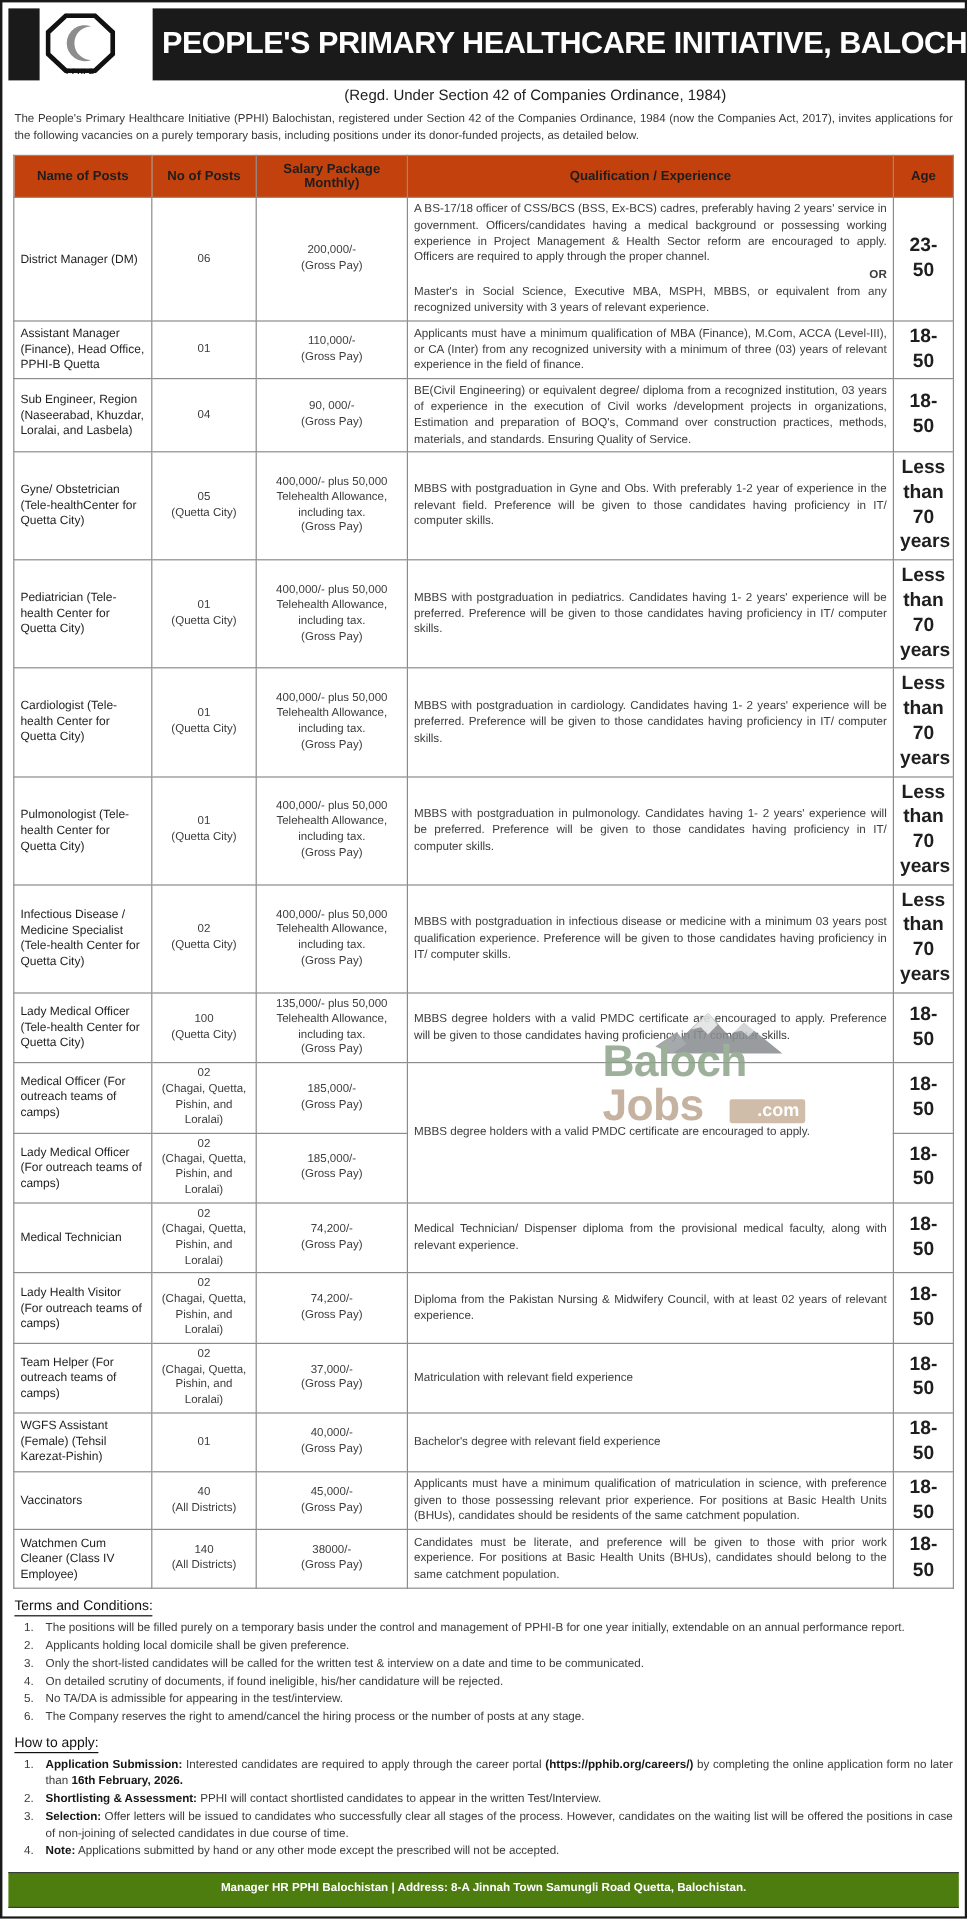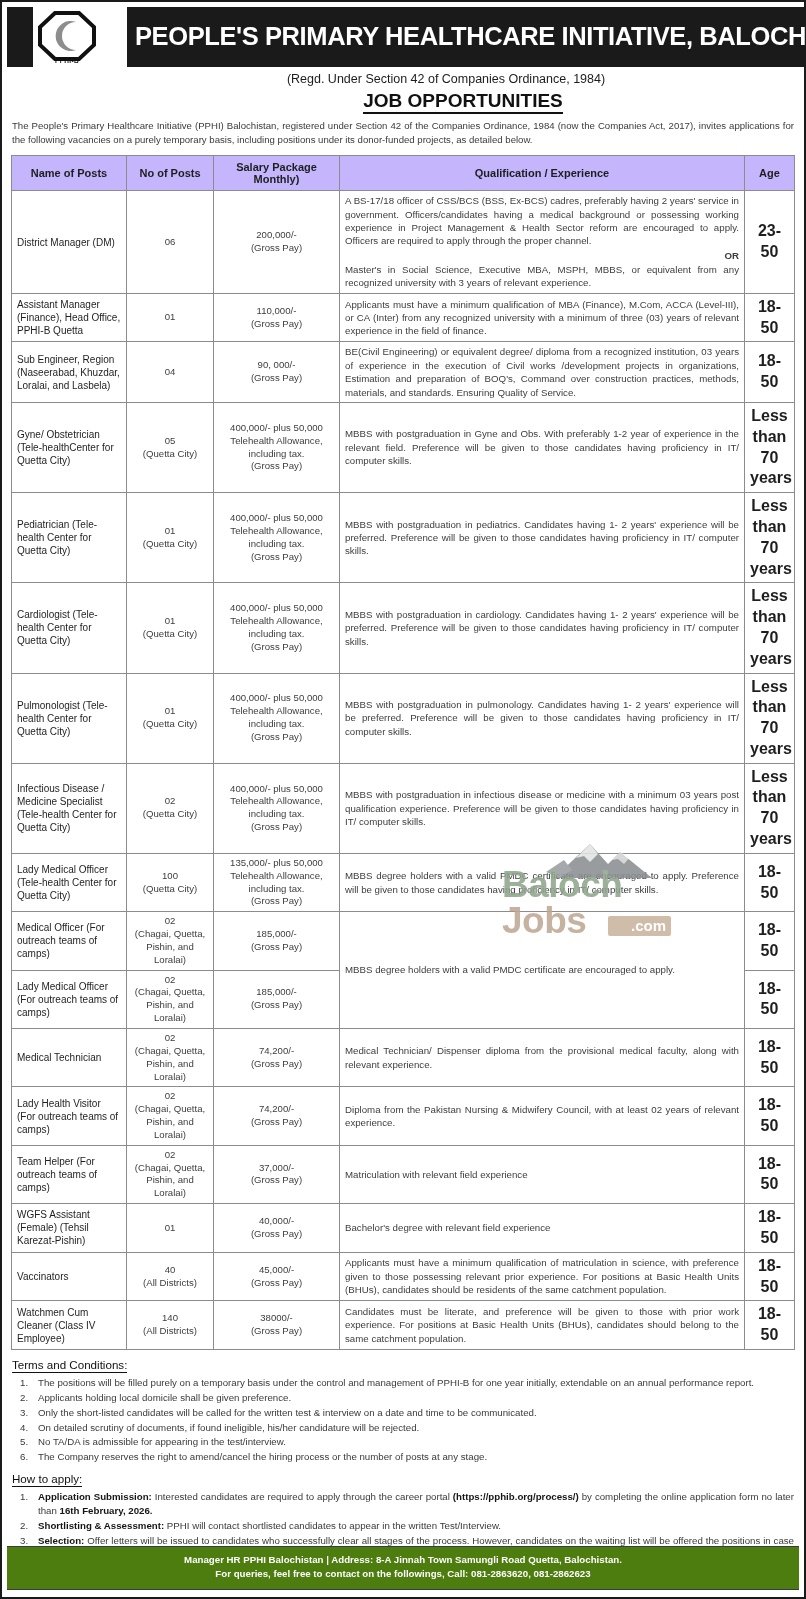--- a/index.html
+++ b/index.html
@@ -70,21 +70,21 @@
     width:100%;border-collapse:collapse;
     table-layout:fixed;
     border:1.4px solid #4a4a4a;
   }
   table.jobs th, table.jobs td{
     border:1px solid #8c8c8c;
     vertical-align:middle;
     padding:3px 5px;
   }
   table.jobs th{
-    background:#c4b5fd;
+    background:#c2410c;
     font-size:11px;font-weight:bold;color:#1e1e1e;
     text-align:center;padding:5px 3px;
   }
   col.c-name{width:115px;}
   col.c-no{width:87px;}
   col.c-sal{width:126px;}
   col.c-qual{width:auto;}
   col.c-age{width:50px;}
 
   td.c-post{
@@ -174,21 +174,20 @@
         </svg>
         <div class="logo-caption">PPHI-B</div>
       </div>
     </div>
     <div class="title-box">
       <h1>PEOPLE'S PRIMARY HEALTHCARE INITIATIVE, BALOCHISTAN</h1>
     </div>
   </div>
 
   <div class="subtitle">(Regd. Under Section 42 of Companies Ordinance, 1984)</div>
-  <div class="joba"><span>JOB OPPORTUNITIES</span></div>
 
   <div class="intro">The People's Primary Healthcare Initiative (PPHI) Balochistan, registered under Section 42 of the Companies Ordinance, 1984 (now the Companies Act, 2017), invites applications for the following vacancies on a purely temporary basis, including positions under its donor-funded projects, as detailed below.</div>
 
   <div class="tbl-wrap">
     <table class="jobs">
       <colgroup>
         <col class="c-name">
           <col class="c-no">
           <col class="c-sal">
           <col class="c-qual">
@@ -346,25 +345,24 @@
         <li><span class="num">3.</span>Only the short-listed candidates will be called for the written test &amp; interview on a date and time to be communicated.</li>
         <li><span class="num">4.</span>On detailed scrutiny of documents, if found ineligible, his/her candidature will be rejected.</li>
         <li><span class="num">5.</span>No TA/DA is admissible for appearing in the test/interview.</li>
         <li><span class="num">6.</span>The Company reserves the right to amend/cancel the hiring process or the number of posts at any stage.</li>
       </ol>
   </div>
 
   <div class="sec">
     <div class="sec-title">How to apply:</div>
     <ol class="terms apply" id="apply-list">
-        <li><span class="num">1.</span><b>Application Submission:</b> Interested candidates are required to apply through the career portal <b>(https://pphib.org/process/)</b> by completing the online application form no later than <b>16th February, 2026.</b></li>
+        <li><span class="num">1.</span><b>Application Submission:</b> Interested candidates are required to apply through the career portal <b>(https://pphib.org/careers/)</b> by completing the online application form no later than <b>16th February, 2026.</b></li>
         <li><span class="num">2.</span><b>Shortlisting &amp; Assessment:</b> PPHI will contact shortlisted candidates to appear in the written Test/Interview.</li>
         <li><span class="num">3.</span><b>Selection:</b> Offer letters will be issued to candidates who successfully clear all stages of the process. However, candidates on the waiting list will be offered the positions in case of non-joining of selected candidates in due course of time.</li>
         <li><span class="num">4.</span><b>Note:</b> Applications submitted by hand or any other mode except the prescribed will not be accepted.</li>
       </ol>
   </div>
 
   <div class="footer">
     <div>Manager HR PPHI Balochistan | Address: 8-A Jinnah Town Samungli Road Quetta, Balochistan.</div>
-    <div>For queries, feel free to contact on the followings, Call: 081-2863620, 081-2862623</div>
   </div>
 
 </div>
 
 </body></html>

